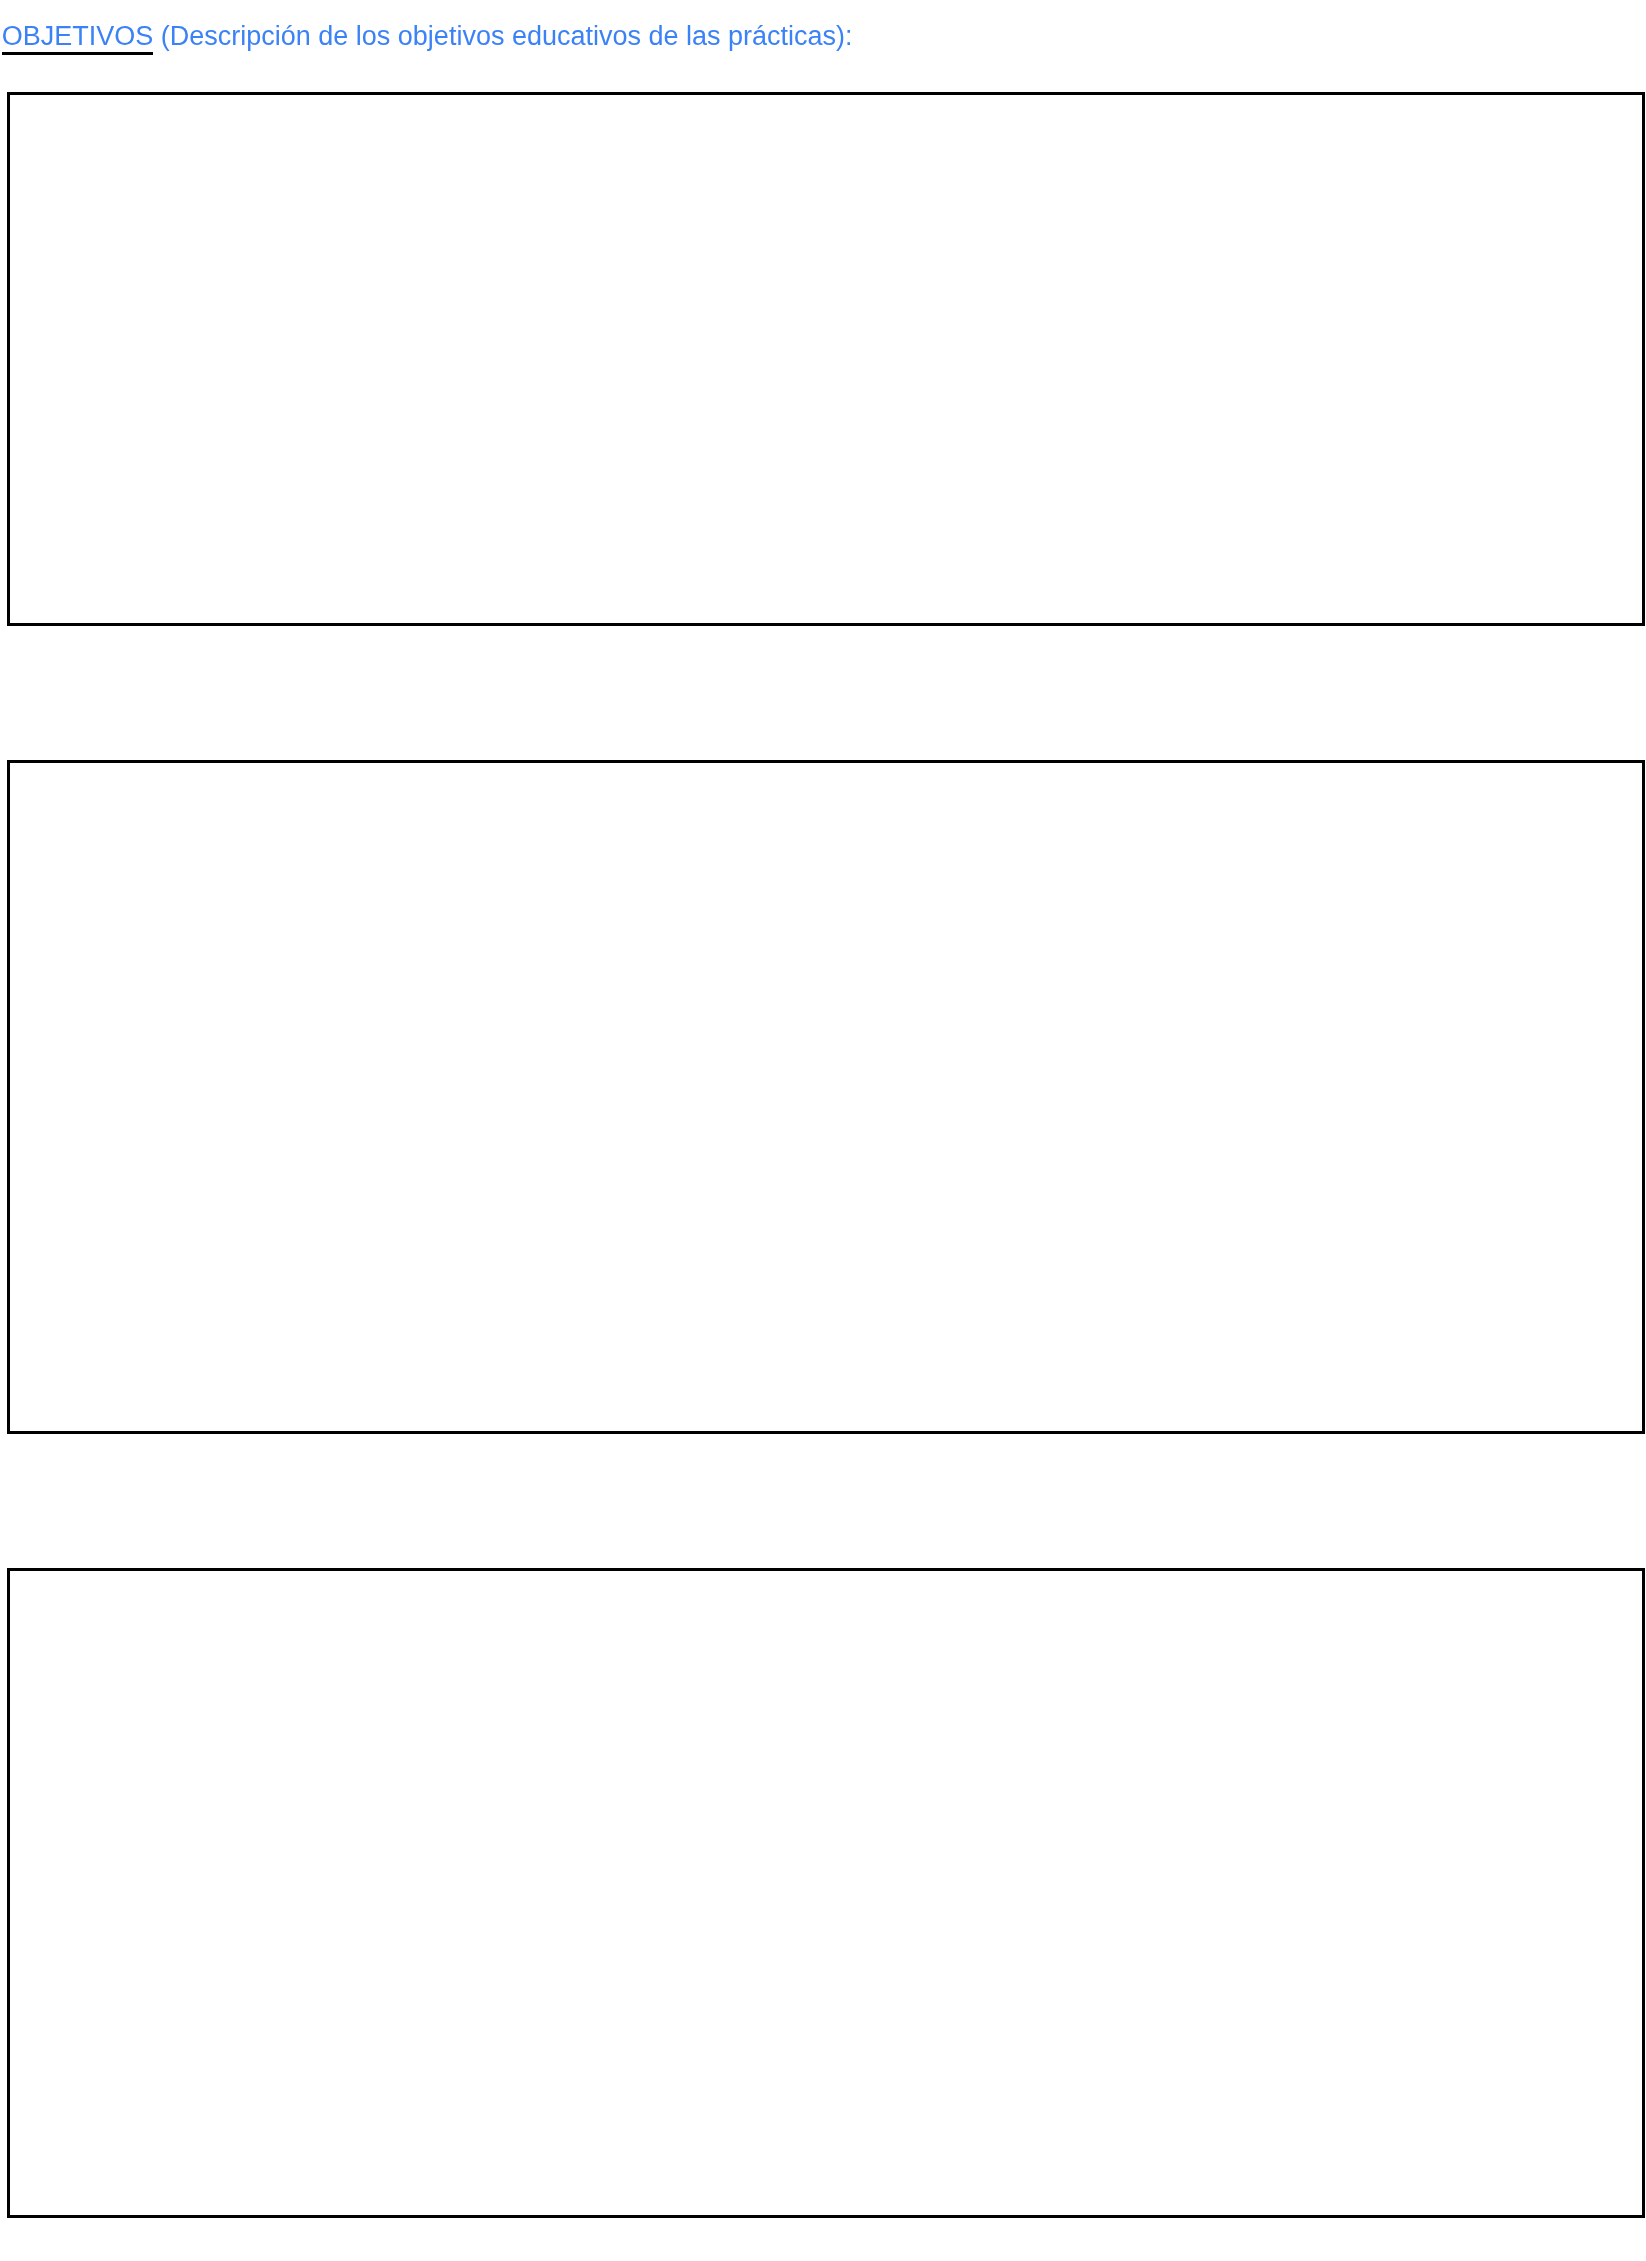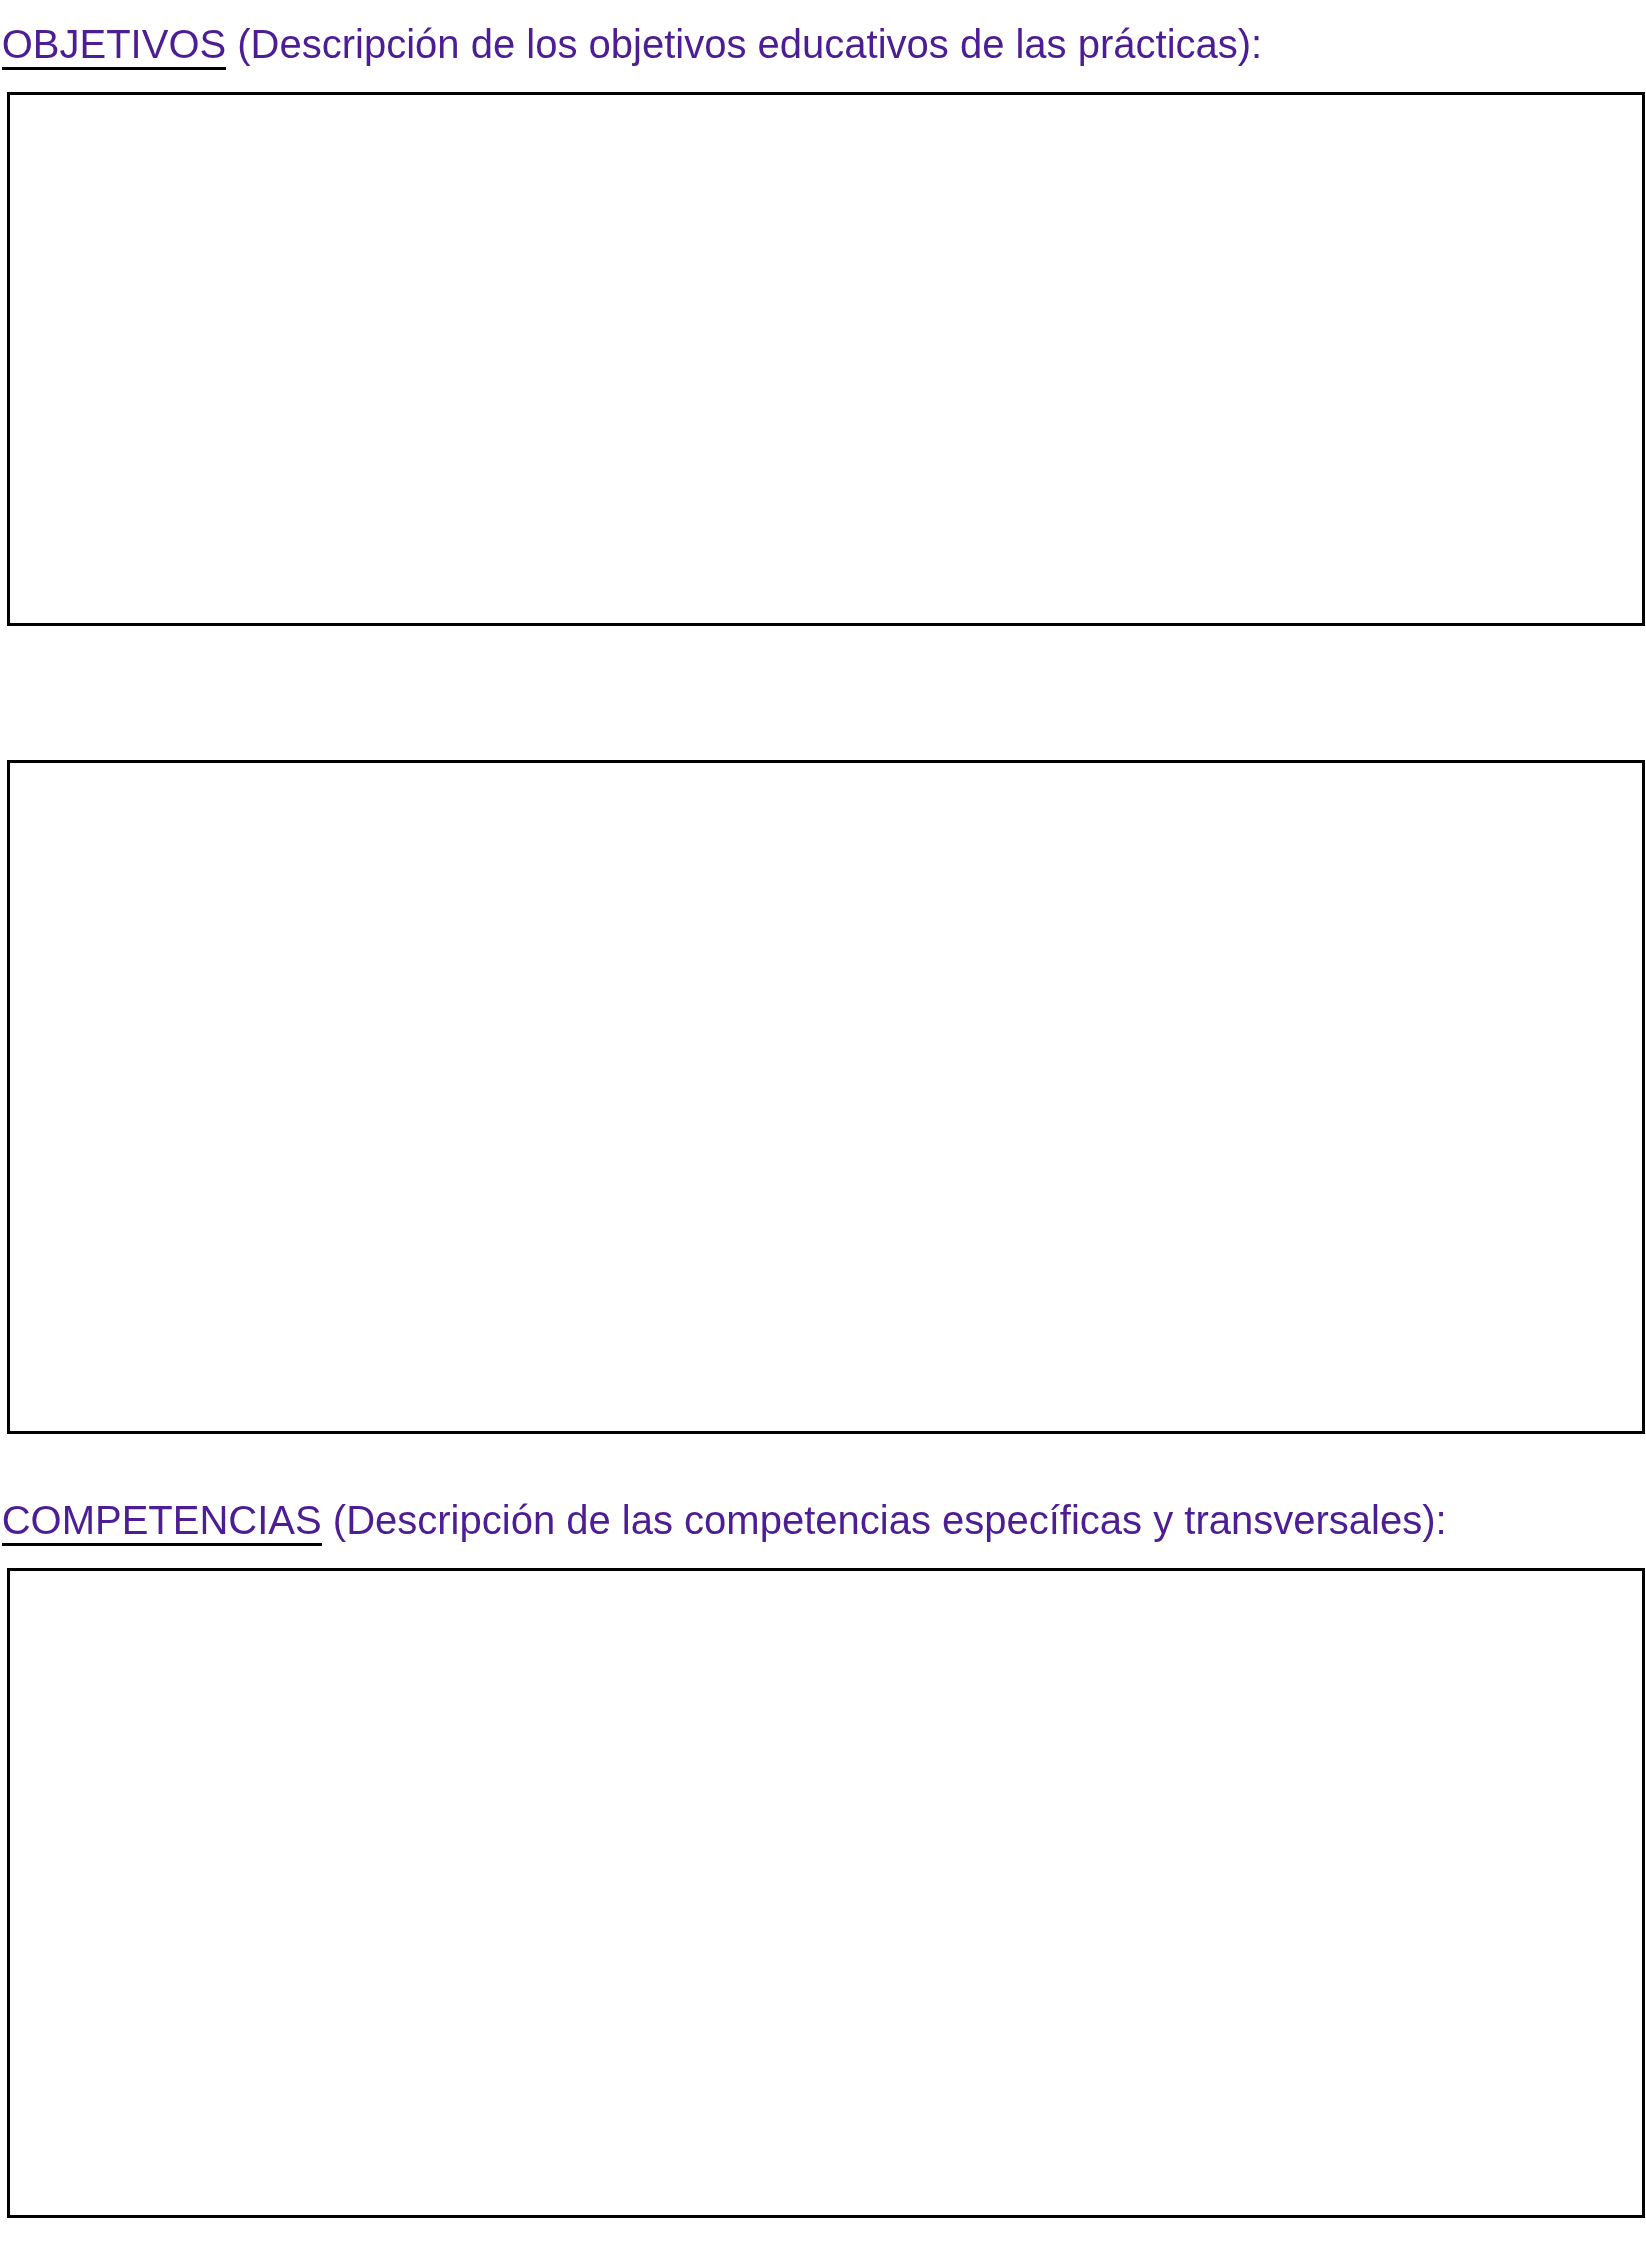--- a/index.html
+++ b/index.html
@@ -12,24 +12,24 @@
     width: 1647px;
     height: 2261px;
     background: #ffffff;
     color: #000000;
     font-family: "Liberation Sans", sans-serif;
     overflow: hidden;
   }
   .heading {
     position: absolute;
     left: 1.7px;
-    font-size: 40px;
+    font-size: 27px;
     line-height: 1.15;
     font-weight: 400;
-    color: #4c1d95;
+    color: #3b82f6;
     white-space: nowrap;
   }
   .heading .title {
     display: inline-block;
     border-bottom: 3.4px solid #000000;
   }
   .fieldbox {
     position: absolute;
     left: 6.8px;
     width: 1638px;
@@ -52,18 +52,17 @@
 
 <div class="page">
 
   <div class="heading h-objetivos"><span class="title">OBJETIVOS</span><span class="desc"> (Descripción de los objetivos educativos de las prácticas):</span></div>
 
   <div class="fieldbox box-objetivos"></div>
 
 
   <div class="fieldbox box-actividades"></div>
 
-  <div class="heading h-competencias"><span class="title">COMPETENCIAS</span><span class="desc"> (Descripción de las competencias específicas y transversales):</span></div>
 
   <div class="fieldbox box-competencias"></div>
 
 </div>
 
 
 </body></html>

